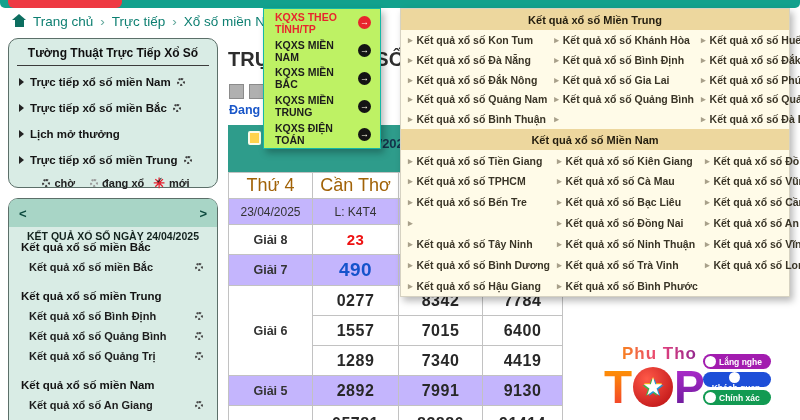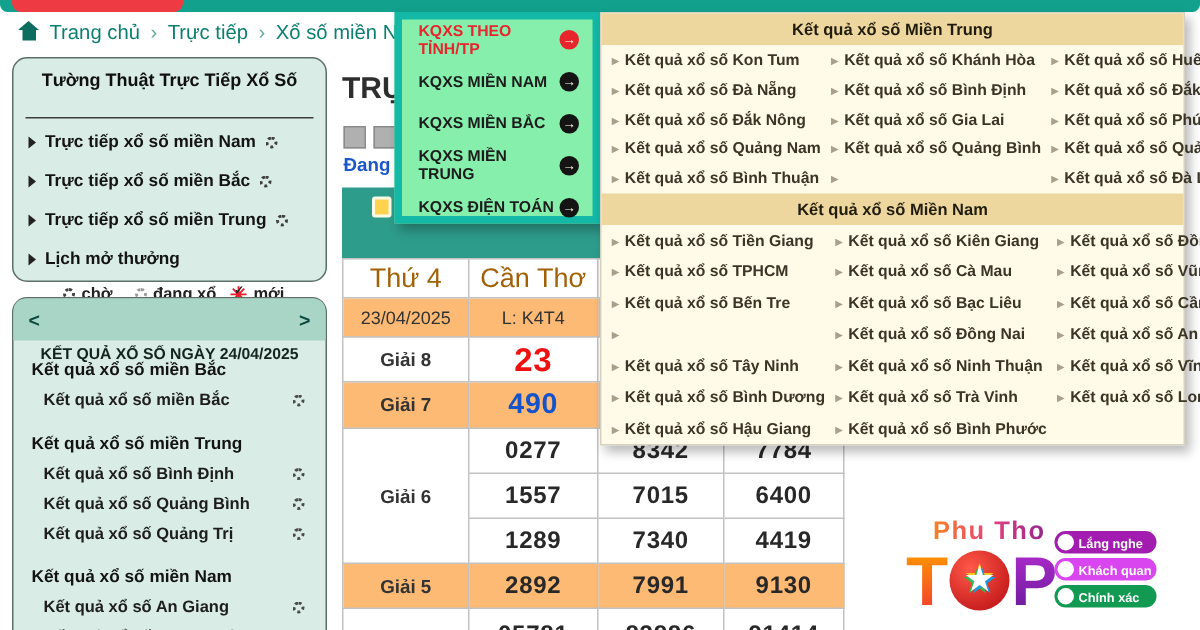--- a/index.html
+++ b/index.html
@@ -13,21 +13,21 @@
   .topbar-red { position:absolute; left:8px; top:0; width:114px; height:8px; background:#ee3a43; border-radius:0 0 6px 6px; }
   
   .breadcrumb { position:absolute; left:12px; top:14px; display:flex; align-items:center; gap:7px; font-size:13.5px; font-weight:500; color:#0d7f71; }
   .home-ico { position:relative; width:14px; height:12px; margin-top:1px; }
   .home-ico::before { content:""; position:absolute; left:0; top:-2px; border-left:7px solid transparent; border-right:7px solid transparent; border-bottom:6px solid #0d6e60; }
   .home-ico::after { content:""; position:absolute; left:2.5px; top:4px; width:9px; height:7px; background:#0d6e60; }
   .crumb-sep { color:#62a89c; }
   
   .panel { position:absolute; background:#d9ece5; border:1.5px solid #5c6f69; border-radius:10px; }
   .p1 { left:8px; top:38px; width:210px; height:150px; }
-  .p1-title { font-weight:bold; font-size:12px; color:#101010; text-align:center; padding:7px 0 18px; margin:0 8px; border-bottom:1px solid #3c3c3c; }
+  .p1-title { font-weight:bold; font-size:12px; color:#101010; text-align:center; padding:7px 0 5px; margin:0 8px; border-bottom:1px solid #3c3c3c; }
   .p1-item { display:flex; align-items:center; height:26px; padding-left:10px; font-size:11.5px; font-weight:bold; color:#141414; }
   .car { width:0; height:0; border-left:5px solid #222; border-top:4px solid transparent; border-bottom:4px solid transparent; margin-right:6px; flex:0 0 auto; }
   .spin { width:8px; height:8px; border:2px dotted #3f3f3f; border-radius:50%; margin-left:6px; flex:0 0 auto; }
   .spin.gray { border-color:#9a9a9a; }
   .legend { display:flex; justify-content:center; align-items:center; gap:9px; margin-top:3px; font-size:11px; font-weight:bold; color:#222; }
   .legend span.lbl { margin-left:-5px; }
   .burst { position:relative; color:#e41e2d; font-size:14px; line-height:1; font-weight:bold; }
   .burst i { position:absolute; left:3px; top:1px; font-size:8px; color:#222; font-style:normal; }
   .p2 { left:8px; top:198px; width:210px; height:222px; border-radius:10px 10px 0 0; border-bottom:none; }
   .p2-head { height:28px; background:#a8d5c6; border-radius:8px 8px 0 0; display:flex; align-items:center; justify-content:space-between; padding:0 10px; }
@@ -46,25 +46,25 @@
   .banner { position:absolute; left:228px; top:125px; width:334px; height:47px; background:#2e9c8b; z-index:1; }
   .banner-ico { position:absolute; left:20px; top:6px; width:13px; height:14px; background:#ffd34d; border:2px solid #fbfbe8; border-radius:2px; }
   .banner-date { position:absolute; left:118px; top:11px; font-size:13px; font-weight:bold; color:#14324a; }
   
   .rtable { position:absolute; left:228px; top:172px; border-collapse:collapse; table-layout:fixed; background:#fff; z-index:1; }
   .rtable td { border:1px solid #c2c2c2; text-align:center; vertical-align:middle; padding:0; }
   .hd { color:#a16207; font-weight:normal; font-size:18px; }
   .dt { font-size:12px; color:#333; }
   .lb { font-size:12.5px; font-weight:bold; color:#333; }
   .num { font-size:16px; font-weight:bold; color:#282828; letter-spacing:.5px; }
-  .num.red { color:#ee1111; font-size:22px; }
+  .num.red { color:#ee1111; font-size:15px; }
   .num.blue { color:#1553cb; font-size:19px; }
-  .alt { background:#fdba74; }
-  
-  .menu { position:absolute; left:263px; top:8px; width:137px; height:141px; background:#86efac; border:5px solid #14b8a6; box-shadow:3px 4px 7px rgba(0,0,0,.28); z-index:10; }
+  .alt { background:#c4b5fd; }
+  
+  .menu { position:absolute; left:263px; top:8px; width:118px; height:141px; background:#bef264; border:1px solid #14b8a6; box-shadow:3px 4px 7px rgba(0,0,0,.28); z-index:10; }
   .menu-item { display:flex; align-items:center; justify-content:space-between; height:27.8px; padding:0 9px 0 11px; font-size:10.5px; font-weight:bold; color:#1c1c1c; cursor:pointer; }
   .cir { width:13px; height:13px; border-radius:50%; background:#141414; color:#fffbe8; font-size:9px; line-height:13px; text-align:center; flex:0 0 auto; }
   .menu-item.active { color:#e8252d; }
   .menu-item.active .cir { background:#e8252d; }
   
   .submenu { position:absolute; left:400px; top:8px; width:390px; height:289px; background:#fffbe8; border:1px solid #d6d2c2; box-shadow:3px 4px 7px rgba(0,0,0,.28); z-index:10; display:flex; flex-direction:column; }
   .sec-h { flex:0 0 21px; background:#edd79e; display:flex; align-items:center; justify-content:center; font-size:11px; font-weight:bold; color:#221c0e; }
   .sec-grid { display:grid; grid-template-columns:1fr 1fr 1fr; grid-auto-rows:1fr; }
   .sec-grid.mt { height:100px; }
   .sec-grid.mn { height:147px; }
@@ -76,21 +76,21 @@
             background:linear-gradient(90deg,#f8821f,#e8427b,#93278f); -webkit-background-clip:text; background-clip:text; color:transparent; }
   .topword { position:absolute; left:2px; top:24px; display:flex; align-items:center; }
   .t-letter,.p-letter { font-size:46px; font-weight:900; line-height:42px; -webkit-background-clip:text; background-clip:text; color:transparent; }
   .t-letter { background-image:linear-gradient(180deg,#ff9a00,#f23d2e); }
   .p-letter { background-image:linear-gradient(180deg,#b02ccd,#6a1b9a); }
   .o-circle { width:40px; height:40px; border-radius:50%; background:radial-gradient(circle at 35% 30%,#ff5948,#c81e1e 75%); display:flex; align-items:center; justify-content:center; margin:0 1px; }
   .o-star { color:#fff; font-size:24px; line-height:1; text-shadow:1.5px 1px 0 #1d9bd8,-1.5px 1px 0 #3cb54a,0 -1.5px 0 #f5c518; }
   .badges { position:absolute; left:101px; top:12px; display:flex; flex-direction:column; gap:3px; }
   .badge { height:15px; width:68px; border-radius:8px; display:flex; align-items:center; padding:0 4px 0 2px; color:#fff; font-size:8.5px; font-weight:bold; white-space:nowrap; }
   .badge .dot { width:11px; height:11px; border-radius:50%; background:#fff; margin-right:3px; flex:0 0 auto; }
-  .badge.b1 { background:#a21caf; } .badge.b2 { background:#d946ef; } .badge.b3 { background:#129a52; }
+  .badge.b1 { background:#a21caf; } .badge.b2 { background:#1d4ed8;flex-direction:column; } .badge.b3 { background:#129a52; }
 </style>
 </head>
 <body>
 
 <div class="topbar">
   <div class="topbar-red"></div>
 </div>
 
 <div class="breadcrumb">
   <span class="home-ico"></span>
@@ -109,26 +109,26 @@
       <span>Trực tiếp xổ số miền Nam</span>
       <span class="spin"></span>
     </div>
     <div class="p1-item">
       <span class="car"></span>
       <span>Trực tiếp xổ số miền Bắc</span>
       <span class="spin"></span>
     </div>
     <div class="p1-item">
       <span class="car"></span>
+      <span>Lịch mở thưởng</span>
+    </div>
+    <div class="p1-item">
+      <span class="car"></span>
       <span>Trực tiếp xổ số miền Trung</span>
       <span class="spin"></span>
-    </div>
-    <div class="p1-item">
-      <span class="car"></span>
-      <span>Lịch mở thưởng</span>
     </div>
   </div>
   <div class="legend">
     <span class="spin"></span>
     <span class="lbl">chờ</span>
     <span class="spin gray"></span>
     <span class="lbl">đang xổ</span>
     <span class="burst">✳<i>✓</i></span>
     <span class="lbl">mới</span>
   </div>

